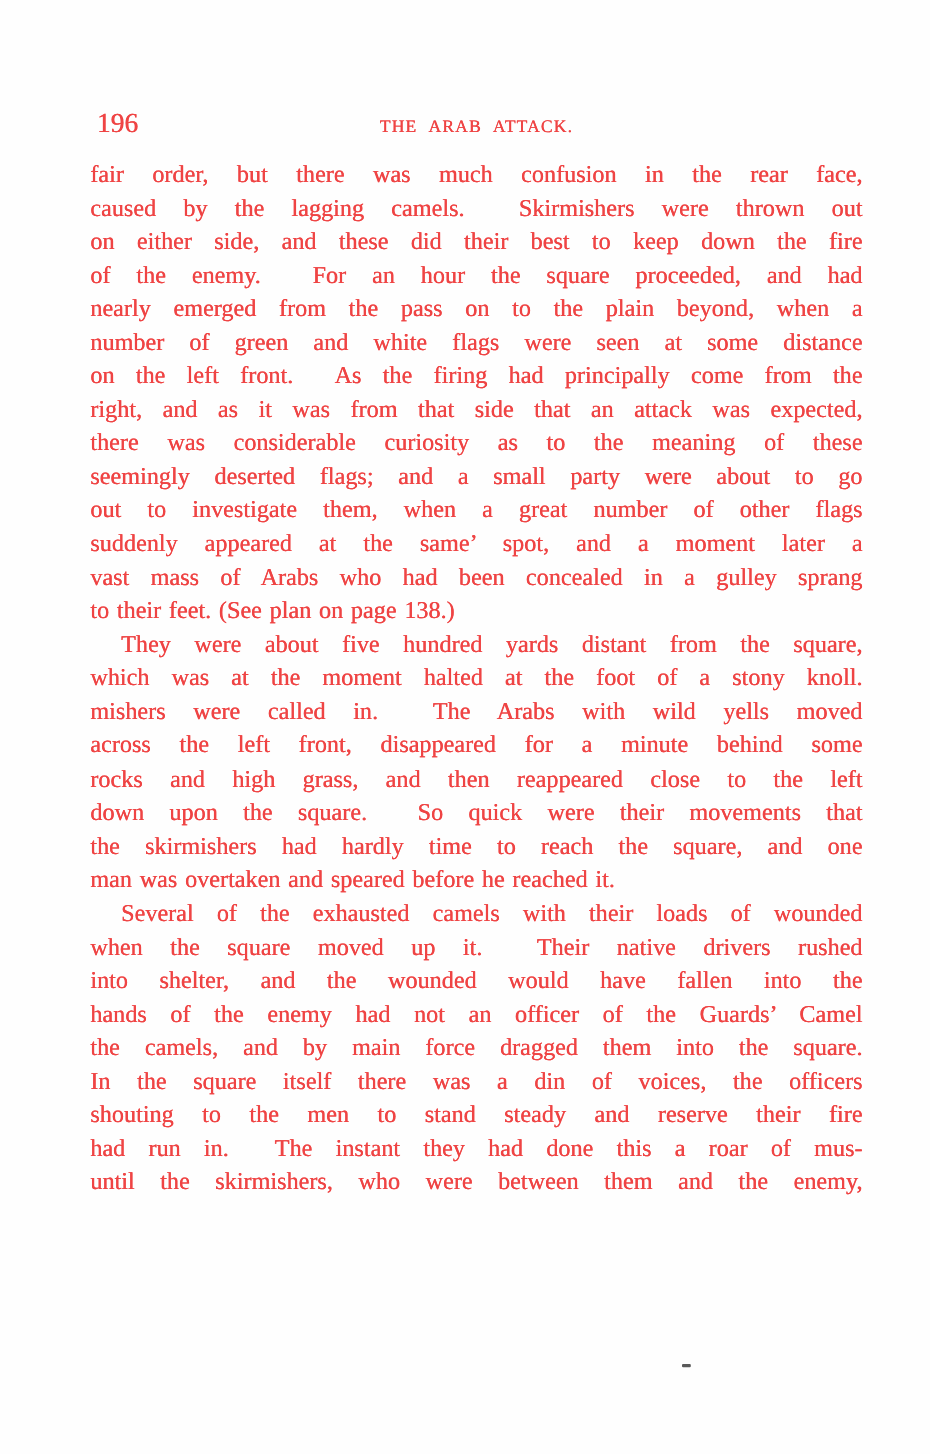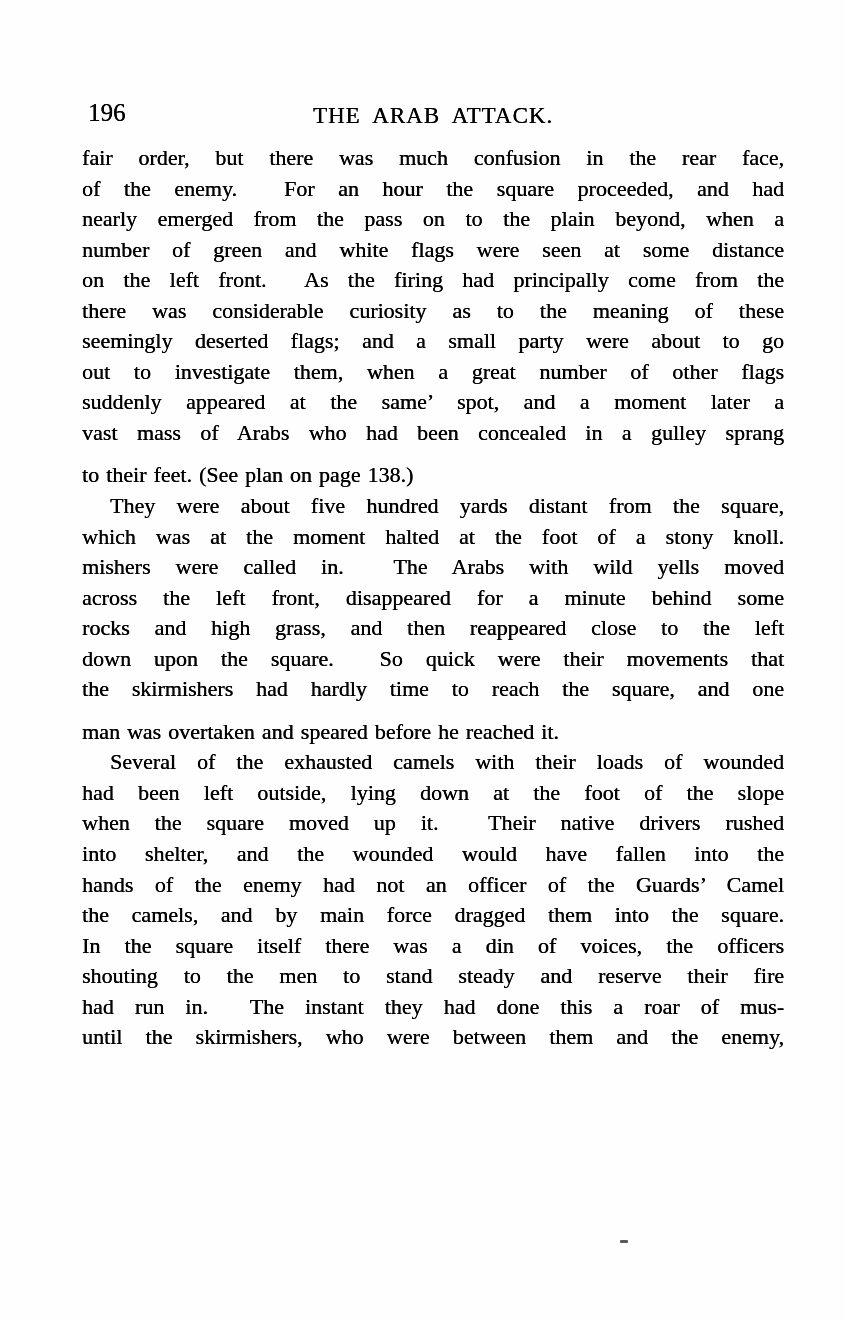--- a/index.html
+++ b/index.html
@@ -4,40 +4,40 @@
 <style>
   html, body { margin: 0; padding: 0; }
   body { background: #ffffff; }
 
   .page {
     position: relative;
     width: 845px;
     height: 1322px;
     background: #fefefe;
     font-family: "Liberation Serif", "DejaVu Serif", serif;
-    color: #000000;
+    color: #ef4444;
     overflow: hidden;
   }
 
   
   .pagenum {
     position: absolute;
     left: 88px;
     top: 97px;
     font-size: 25px;
     line-height: 32px;
     text-shadow: 0.3px 0 0 currentColor;
   }
   .running-title {
     position: absolute;
     left: 82px;
     top: 104px;
     width: 702px;
     text-align: center;
-    font-size: 23px;
+    font-size: 16px;
     line-height: 24px;
     letter-spacing: 1px;
     word-spacing: 6px;
     text-shadow: 0.3px 0 0 currentColor;
   }
 
   
   .body-text {
     position: absolute;
     left: 82px;
@@ -50,21 +50,20 @@
   }
   .paragraph { margin: 0; }
   .line {
     white-space: pre-wrap;
     text-align: justify;
     text-align-last: justify;
   }
   .line.end {
     text-align: right;
     text-align-last: left;
-    margin-top: 12px;
   }
   .line.indent { text-indent: 28px; }
 
   
   .scan-mark {
     position: absolute;
     left: 620px;
     top: 1240px;
     width: 8px;
     height: 3px;
@@ -78,24 +77,27 @@
 
 <div class="page">
 
   <div class="pagenum">196</div>
   <div class="running-title">THE ARAB ATTACK.</div>
 
   <div class="body-text">
 
     <div class="paragraph">
       <div class="line">fair order, but there was much confusion in the rear face,</div>
+      <div class="line">caused by the lagging camels.  Skirmishers were thrown out</div>
+      <div class="line">on either side, and these did their best to keep down the fire</div>
       <div class="line">of the enemy.  For an hour the square proceeded, and had</div>
       <div class="line">nearly emerged from the pass on to the plain beyond, when a</div>
       <div class="line">number of green and white flags were seen at some distance</div>
       <div class="line">on the left front.  As the firing had principally come from the</div>
+      <div class="line">right, and as it was from that side that an attack was expected,</div>
       <div class="line">there was considerable curiosity as to the meaning of these</div>
       <div class="line">seemingly deserted flags; and a small party were about to go</div>
       <div class="line">out to investigate them, when a great number of other flags</div>
       <div class="line">suddenly appeared at the same’ spot, and a moment later a</div>
       <div class="line">vast mass of Arabs who had been concealed in a gulley sprang</div>
       <div class="line end">to their feet. (See plan on page 138.)</div>
     </div>
 
     <div class="paragraph">
       <div class="line indent">They were about five hundred yards distant from the square,</div>
@@ -103,21 +105,20 @@
       <div class="line">mishers were called in.  The Arabs with wild yells moved</div>
       <div class="line">across the left front, disappeared for a minute behind some</div>
       <div class="line">rocks and high grass, and then reappeared close to the left</div>
       <div class="line">down upon the square.  So quick were their movements that</div>
       <div class="line">the skirmishers had hardly time to reach the square, and one</div>
       <div class="line end">man was overtaken and speared before he reached it.</div>
     </div>
 
     <div class="paragraph">
       <div class="line indent">Several of the exhausted camels with their loads of wounded</div>
-      <div class="line">had been left outside, lying down at the foot of the slope</div>
       <div class="line">when the square moved up it.  Their native drivers rushed</div>
       <div class="line">into shelter, and the wounded would have fallen into the</div>
       <div class="line">hands of the enemy had not an officer of the Guards’ Camel</div>
       <div class="line">the camels, and by main force dragged them into the square.</div>
       <div class="line">In the square itself there was a din of voices, the officers</div>
       <div class="line">shouting to the men to stand steady and reserve their fire</div>
       <div class="line">had run in.  The instant they had done this a roar of mus-</div>
       <div class="line">until the skirmishers, who were between them and the enemy,</div>
     </div>
 

